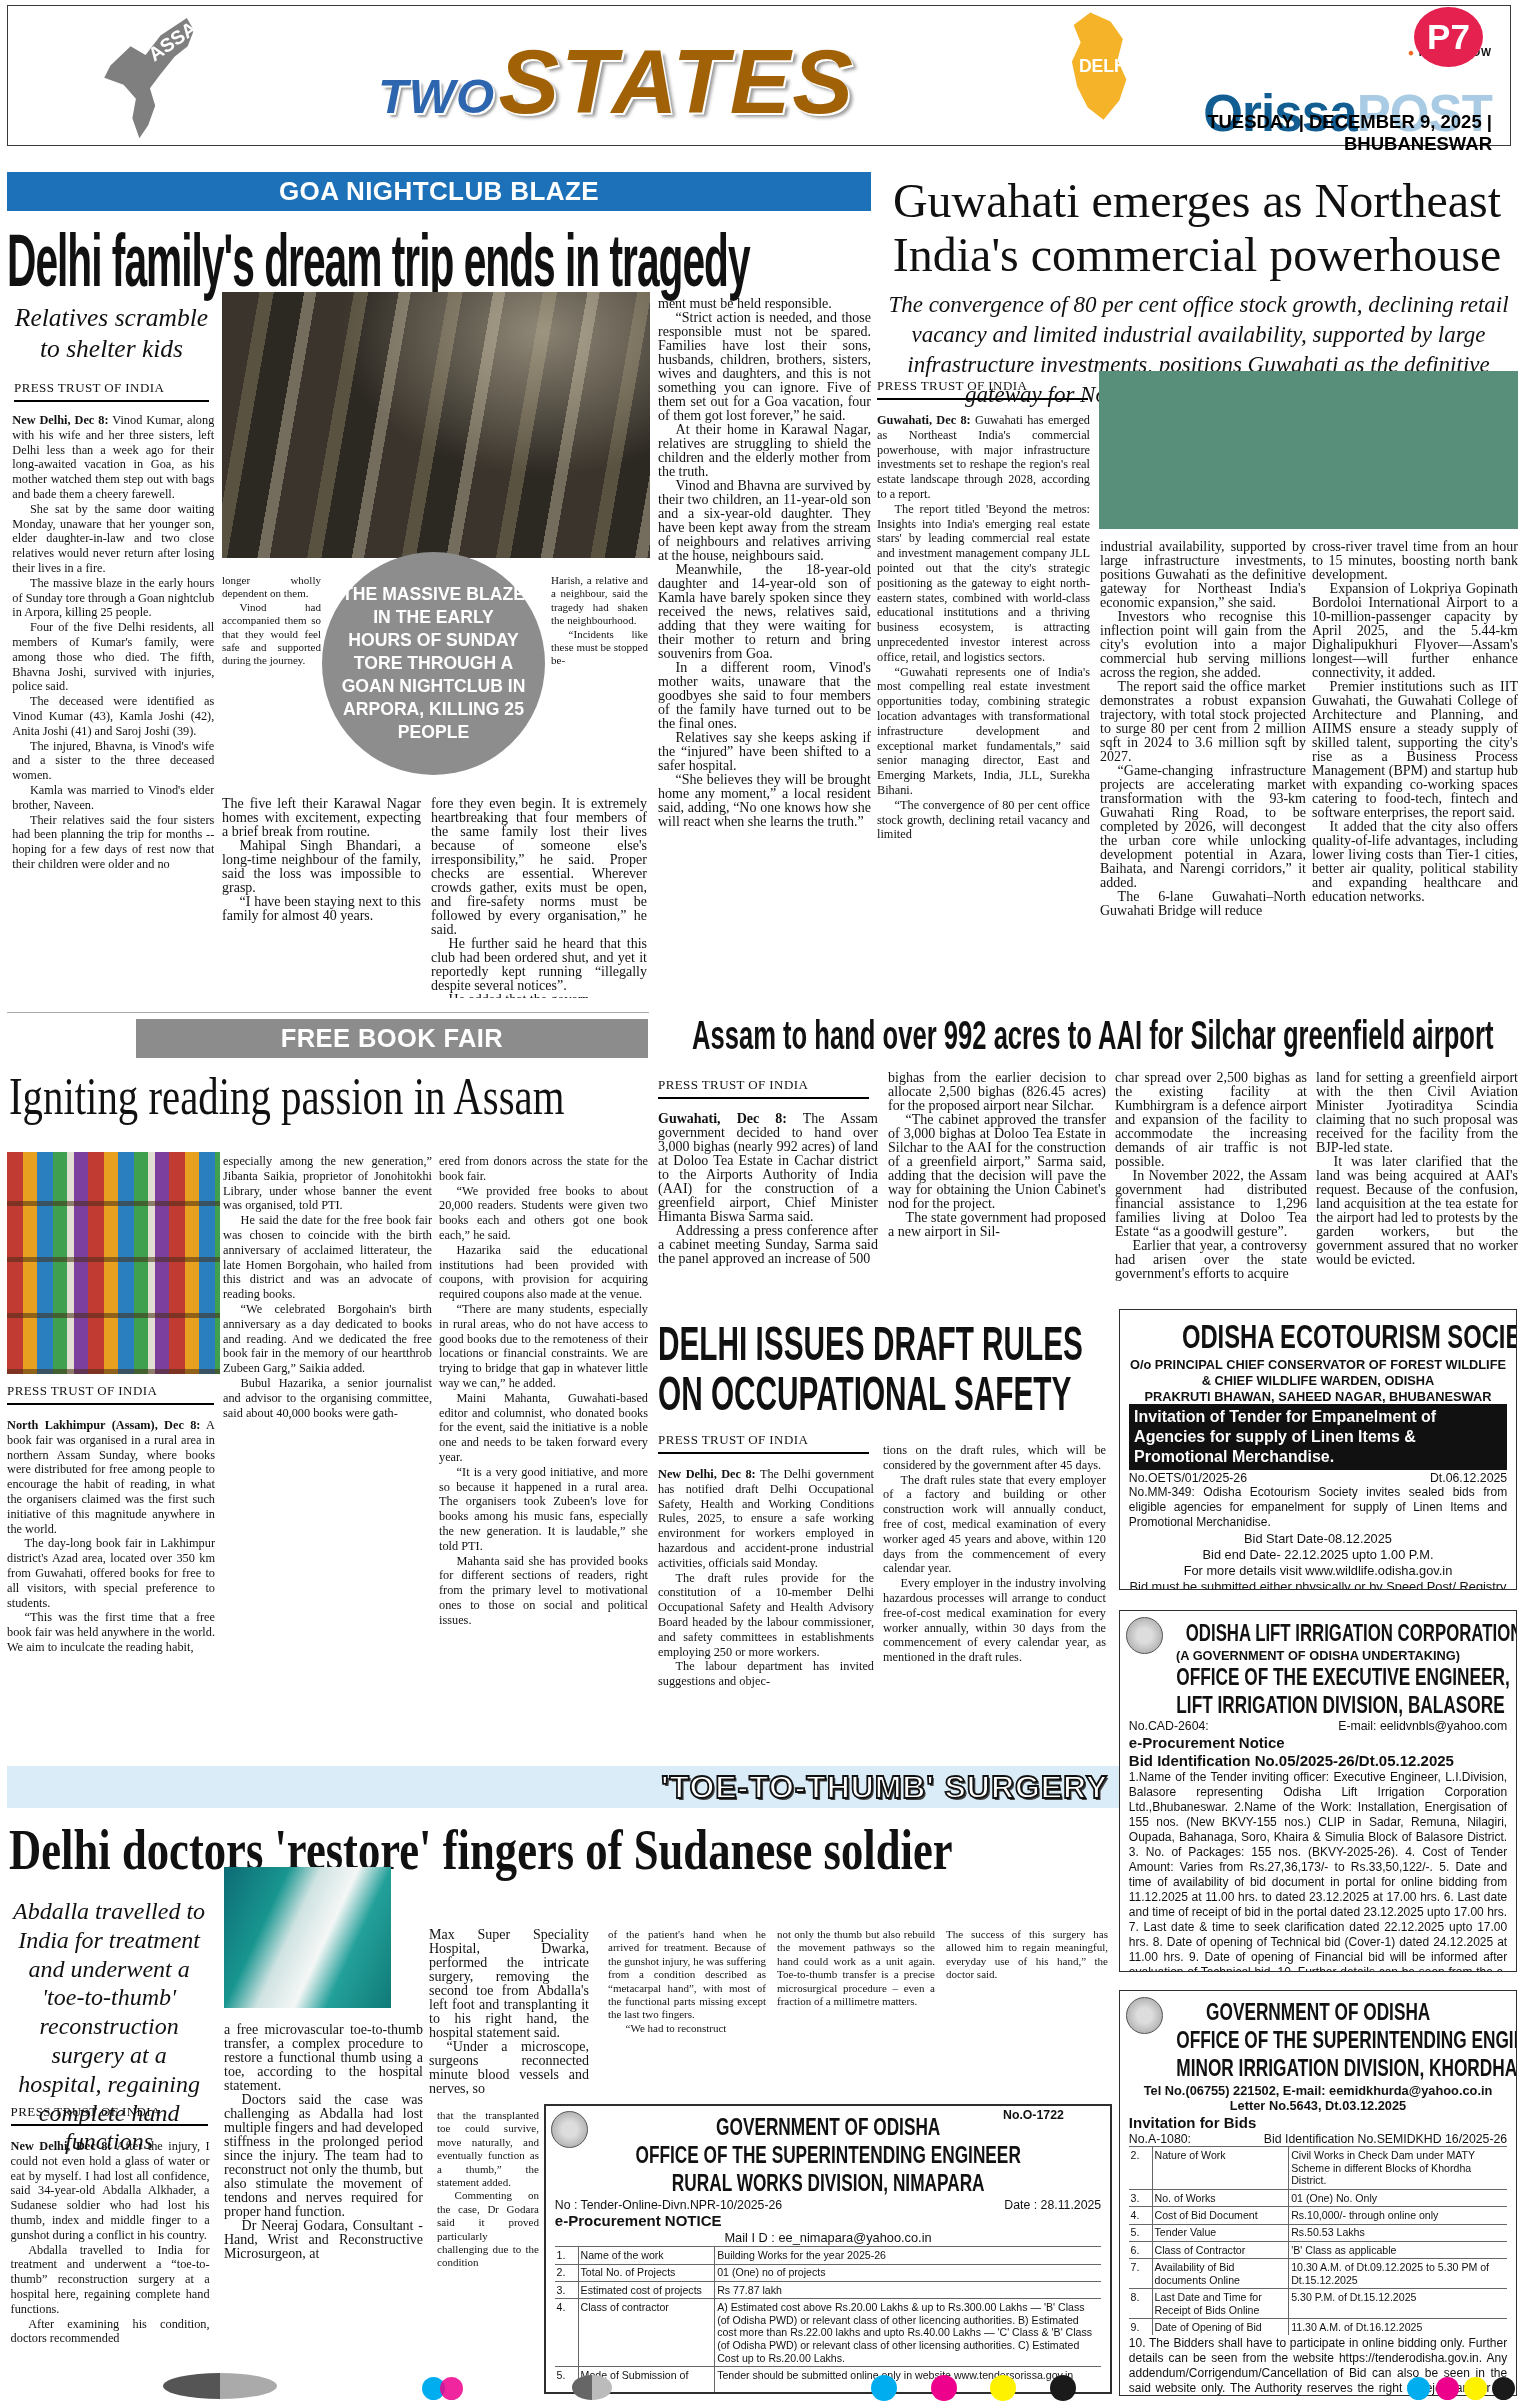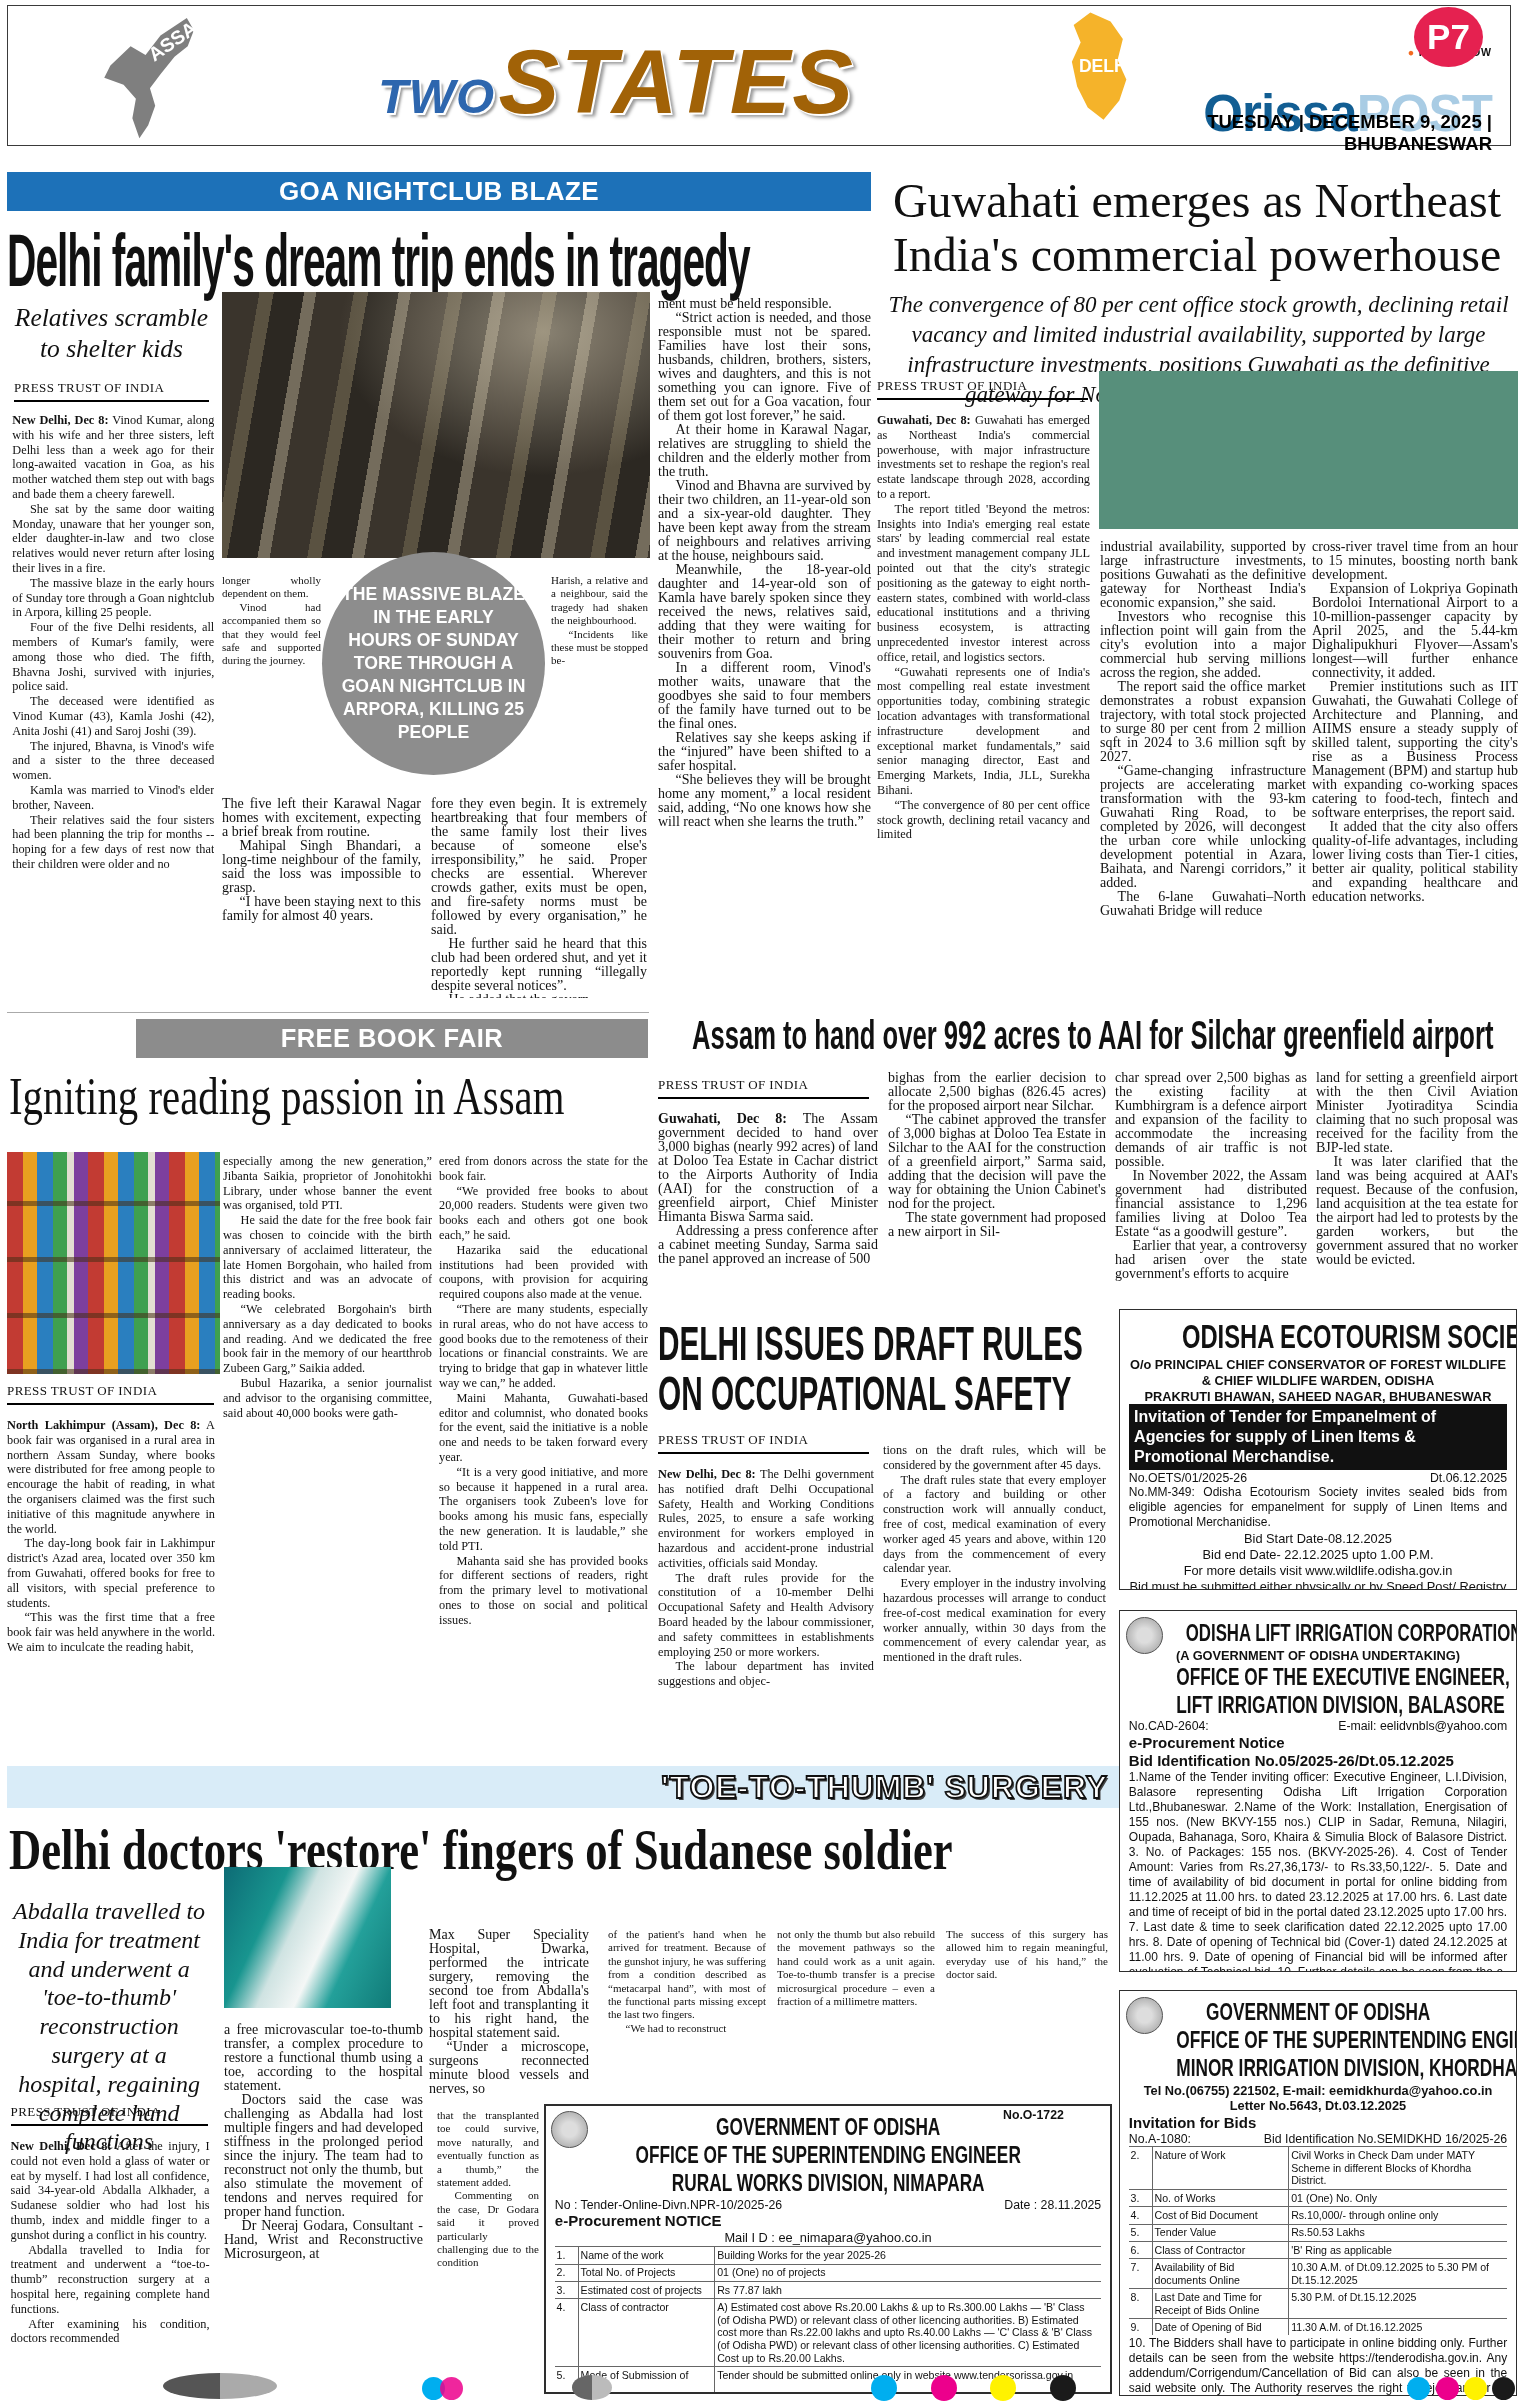--- a/index.html
+++ b/index.html
@@ -325,21 +325,21 @@
         <span class="kv">Rs.10,000/- through online only</span>
       </div>
       <div class="krow">
         <span class="kn">5.</span>
         <span class="kl">Tender Value</span>
         <span class="kv">Rs.50.53 Lakhs</span>
       </div>
       <div class="krow">
         <span class="kn">6.</span>
         <span class="kl">Class of Contractor</span>
-        <span class="kv">'B' Ring as applicable</span>
+        <span class="kv">'B' Class as applicable</span>
       </div>
       <div class="krow">
         <span class="kn">7.</span>
         <span class="kl">Availability of Bid documents Online</span>
         <span class="kv">10.30 A.M. of Dt.09.12.2025 to 5.30 PM of Dt.15.12.2025</span>
       </div>
       <div class="krow">
         <span class="kn">8.</span>
         <span class="kl">Last Date and Time for Receipt of Bids Online</span>
         <span class="kv">5.30 P.M. of Dt.15.12.2025</span>

